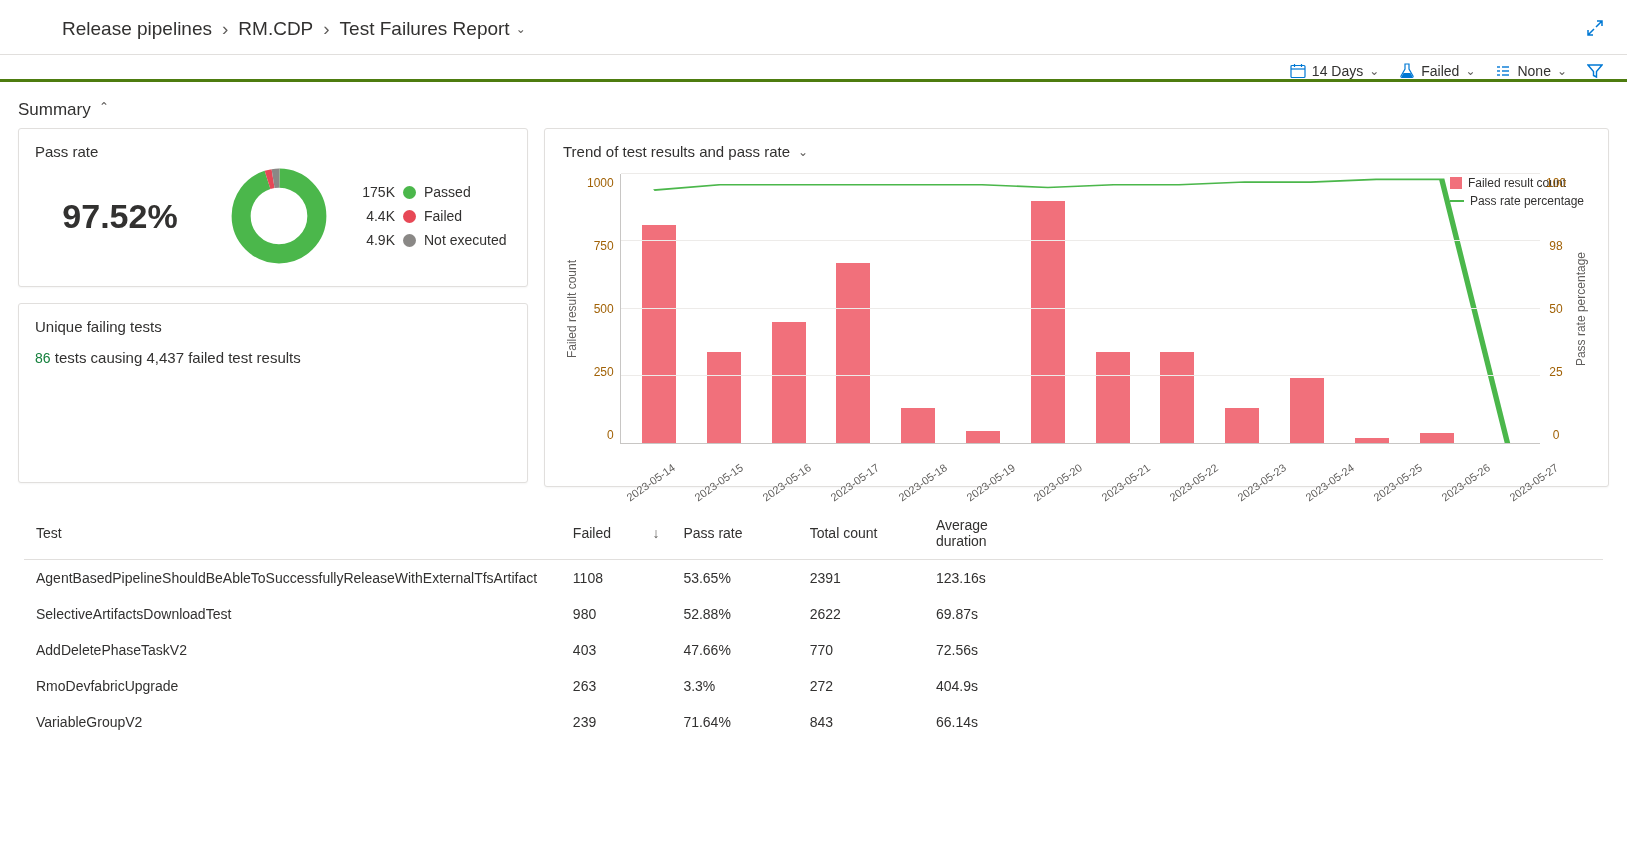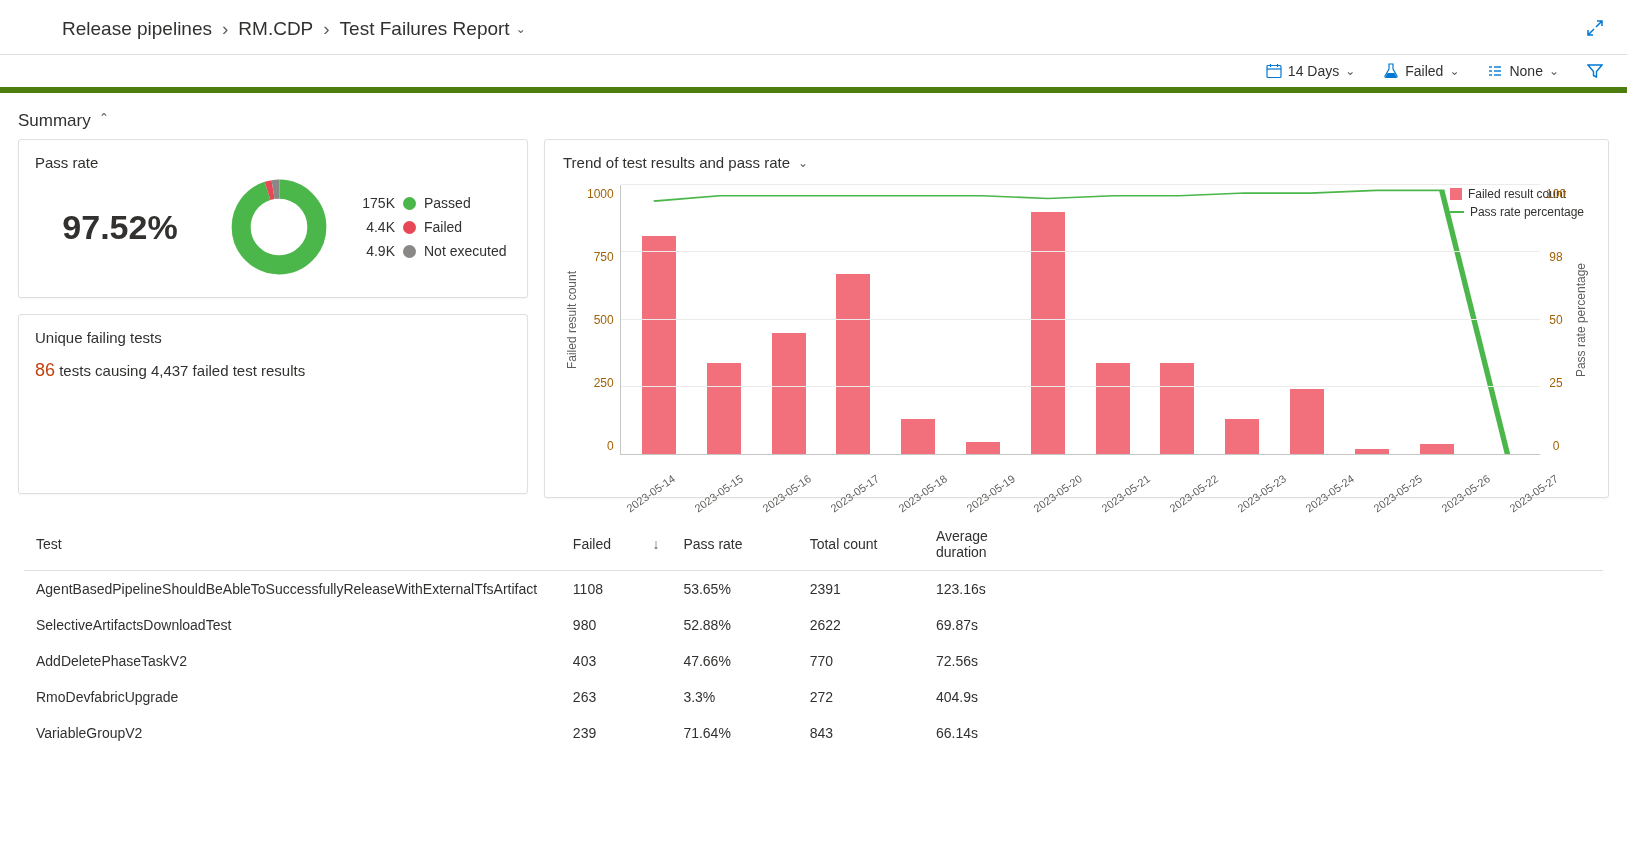--- a/index.html
+++ b/index.html
@@ -26,23 +26,23 @@
   }
   .breadcrumb a { color: #323130; text-decoration: none; }
   .breadcrumb .sep { color: #605e5c; }
   .breadcrumb .current { display: flex; align-items: center; gap: 6px; font-weight: 400; }
   .chev-down { font-size: 12px; color: #605e5c; }
   .expand-icon { color: #0078d4; cursor: pointer; }
   .toolbar {
     display: flex;
     justify-content: flex-end;
     align-items: center;
-    gap: 28px;
-    padding: 8px 24px 8px 18px;
-    border-bottom: 6px solid #4d7c0f;
+    gap: 20px;
+    padding: 8px 24px 0 18px;
+    border-bottom: 3px solid #4d7c0f;
   }
   .tool-item { display: flex; align-items: center; gap: 6px; cursor: pointer; color: #323130; }
   .tool-item .ico { color: #0078d4; display: inline-flex; }
   .section-title {
     display: flex;
     align-items: center;
     gap: 8px;
     padding: 18px 18px 8px 18px;
     font-size: 17px;
   }
@@ -66,21 +66,21 @@
     padding: 0 16px 20px 16px;
     gap: 24px;
   }
   .big-pct { font-size: 34px; font-weight: 600; min-width: 170px; text-align: center; }
   .donut-wrap { width: 100px; height: 100px; position: relative; }
   .legend { display: flex; flex-direction: column; gap: 8px; font-size: 14px; }
   .legend-row { display: flex; align-items: center; gap: 8px; }
   .legend-count { width: 42px; text-align: right; }
   .dot { width: 13px; height: 13px; border-radius: 50%; display: inline-block; }
   .uft-body { padding: 8px 16px 40px 16px; font-size: 15px; }
-  .uft-count { color: #c2410c; font-size: 18px; }
+  .uft-count { color: #15803d; font-size: 14px; }
   .trend-card { flex: 1; display: flex; flex-direction: column; }
   .trend-title { display: flex; align-items: center; gap: 8px; padding: 14px 18px 4px 18px; font-size: 15px; }
   .chart-area {
     position: relative;
     flex: 1;
     padding: 10px 18px 24px 18px;
     display: flex;
   }
   .y-axis-left, .y-axis-right {
     display: flex;

